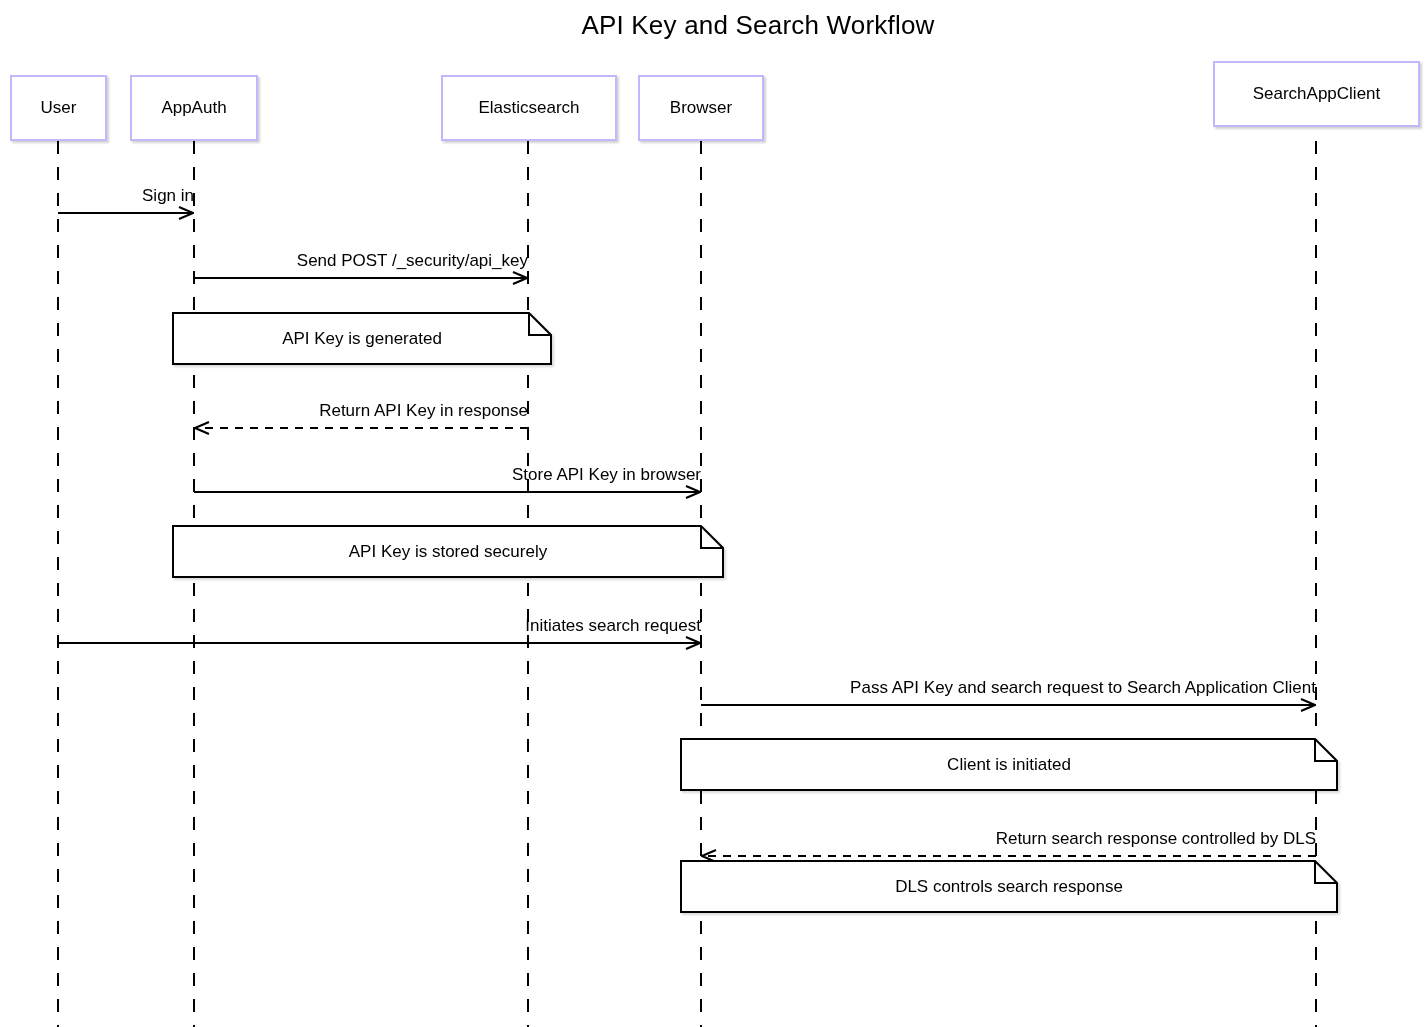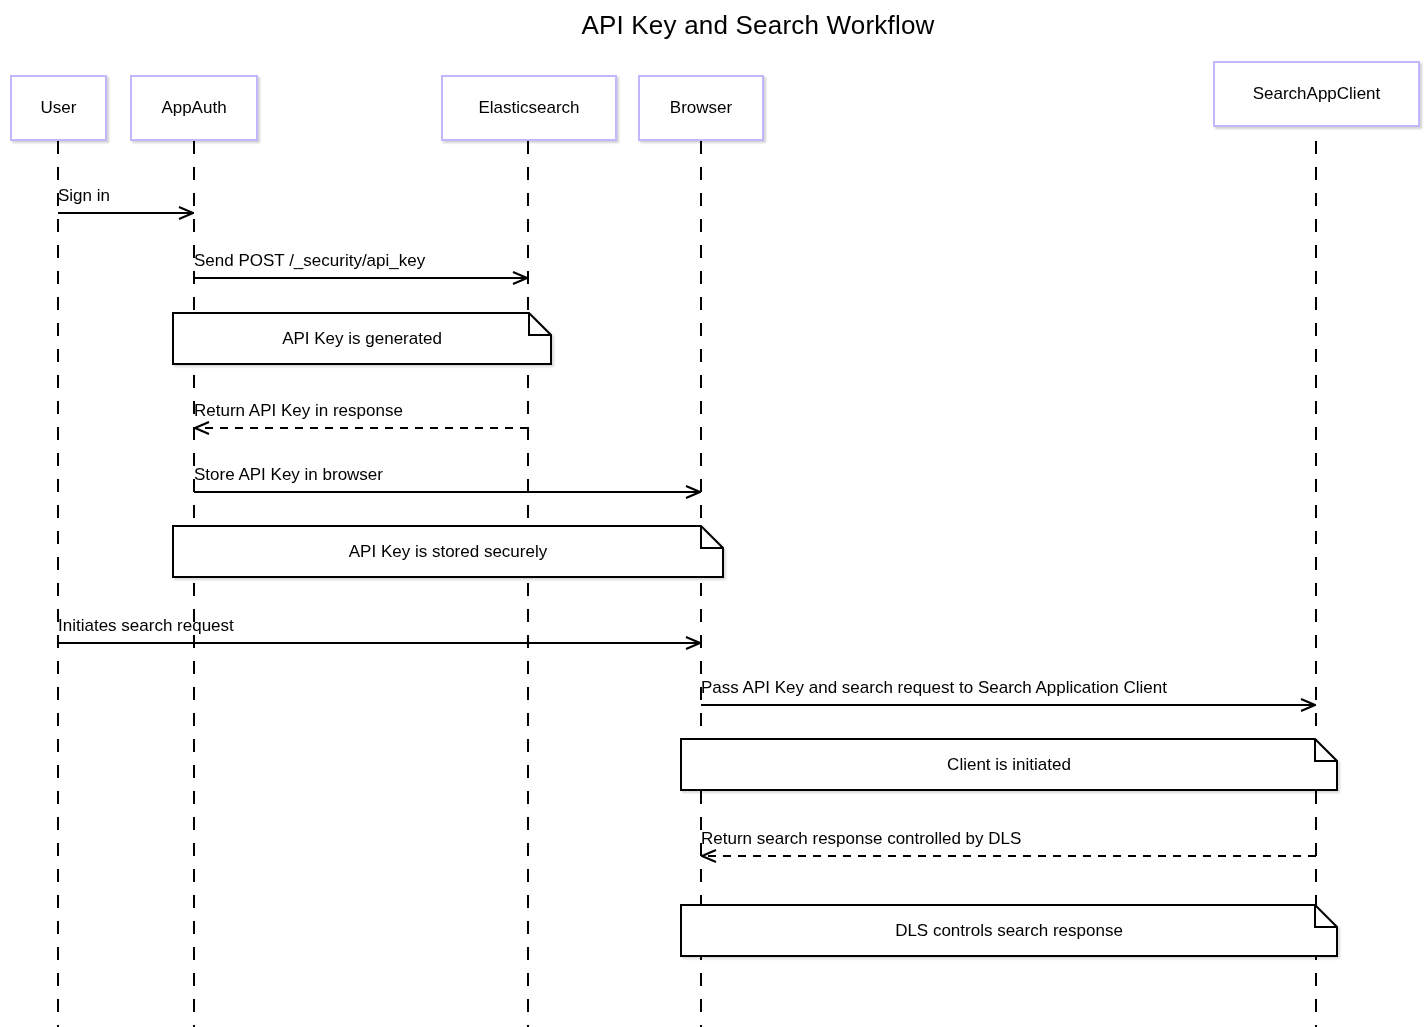--- a/index.html
+++ b/index.html
@@ -49,21 +49,21 @@
     );
     z-index: 1;
   }
   .message {
     position: absolute;
     z-index: 2;
   }
   .msg-label {
     height: 18px;
     line-height: 18px;
-    text-align: left;
+    text-align: right;
     font-size: 17px;
     white-space: nowrap;
   }
   .message svg { display: block; }
   .msg-line {
     stroke: #000000;
     stroke-width: 2;
     fill: none;
   }
   .msg-line.dashed { stroke-dasharray: 8 7; }
@@ -204,21 +204,21 @@
   </div>
 
   <div class="message" style="left:701px; top:830px; width:615px;">
     <div class="msg-label">Return search response controlled by DLS</div>
     <svg width="615" height="16" viewBox="0 0 615 16">
       <line class="msg-line dashed" x1="615" y1="8" x2="2" y2="8"></line>
       <polyline class="msg-head" points="15,2 1,8 15,14"></polyline>
     </svg>
   </div>
 
-  <div class="note" style="left:680px; top:904px; width:658px; height:53px;">
+  <div class="note" style="left:680px; top:860px; width:658px; height:53px;">
     <svg width="658" height="53" viewBox="0 0 658 53">
       <path class="note-shape" d="M1,1 L635,1 L657,23 L657,52 L1,52 Z"></path>
       <path class="note-fold" d="M635,1 L635,23 L657,23"></path>
     </svg>
     <div class="note-label">DLS controls search response</div>
   </div>
 
 </div>
 
 </body></html>

